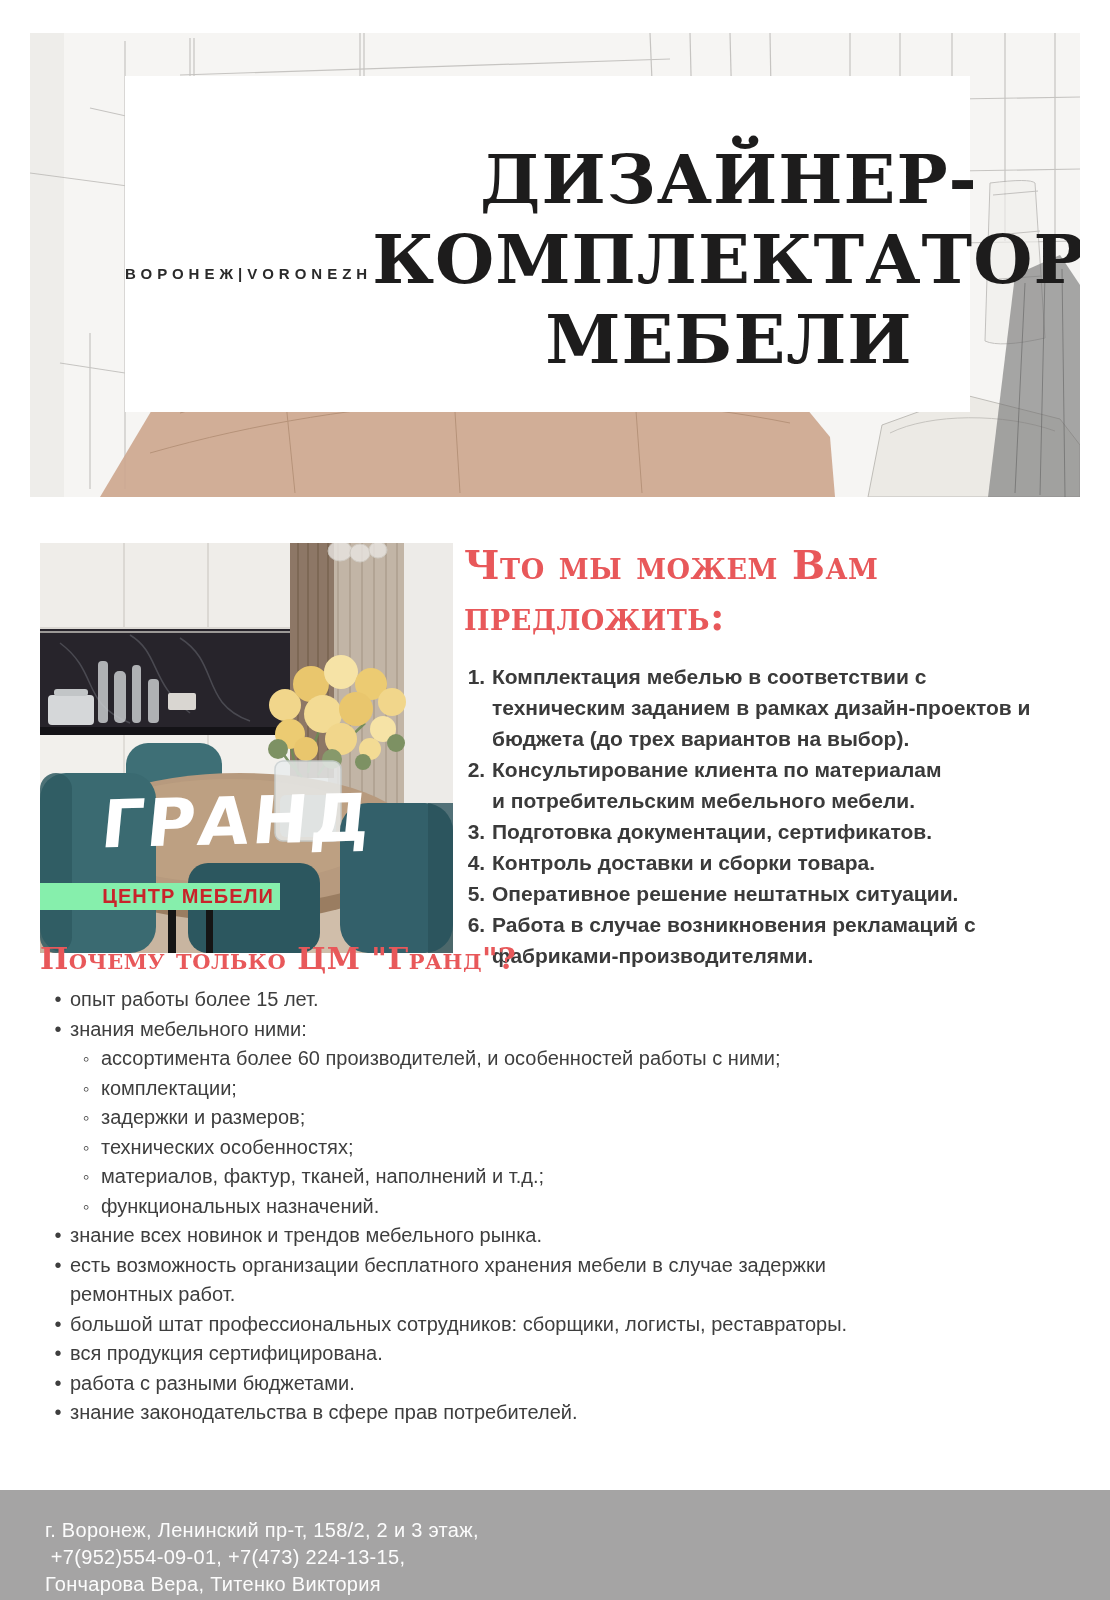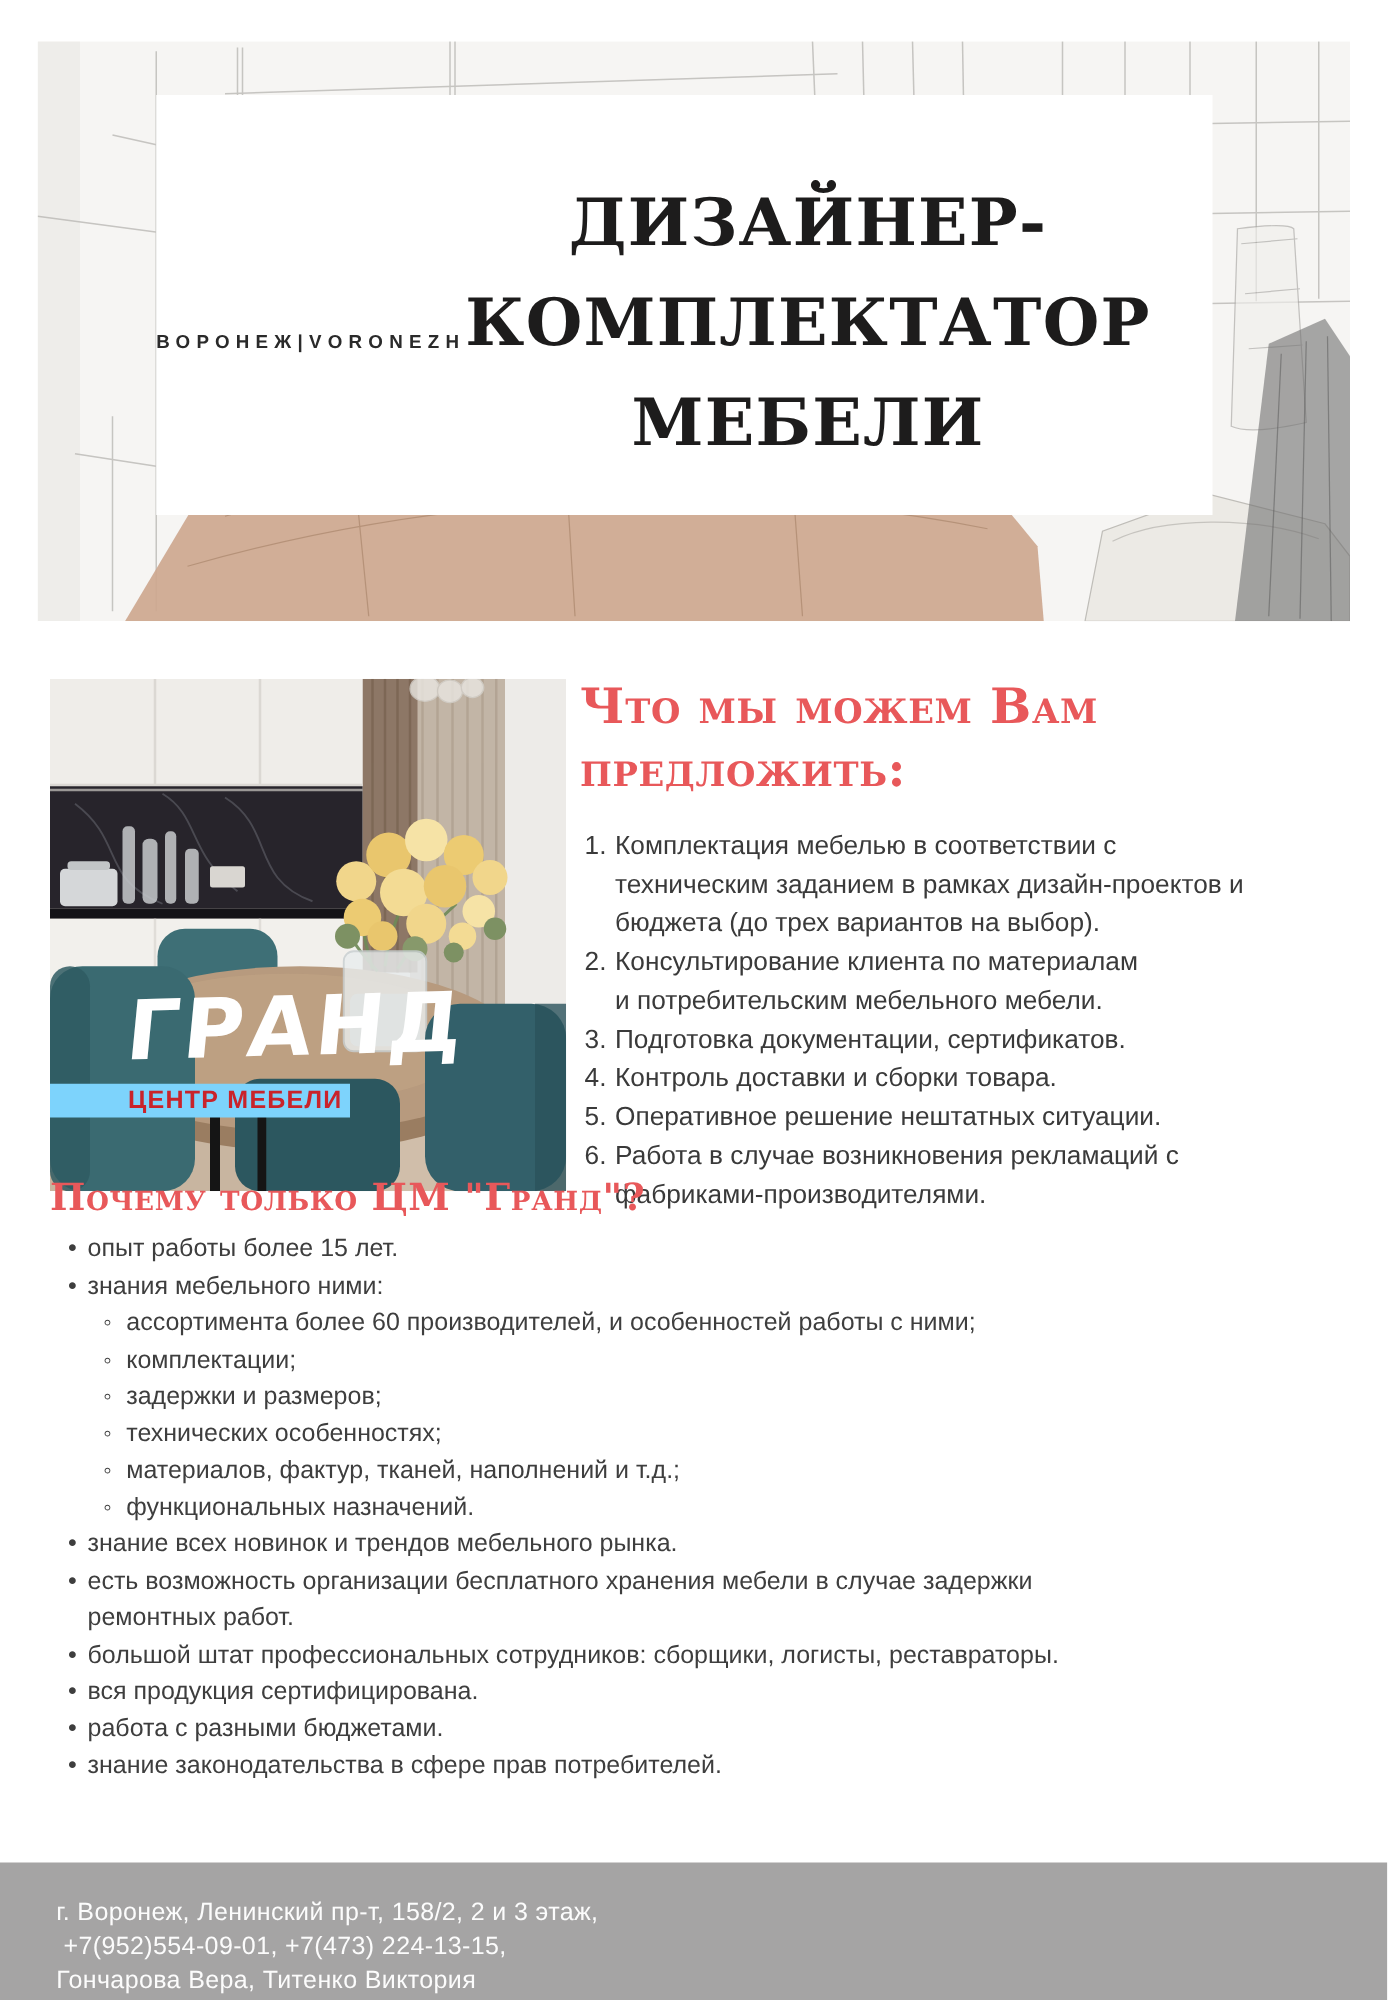--- a/index.html
+++ b/index.html
@@ -6,42 +6,42 @@
   .page{position:relative;width:1110px;height:1600px;background:#ffffff;overflow:hidden;
         font-family:"Liberation Sans","DejaVu Sans",sans-serif;color:var(--body-ink,#3e3e3e);}
 
   
   .header{position:absolute;left:30px;top:33px;width:1050px;height:464px;overflow:hidden;}
   .hdr-art{position:absolute;inset:0;width:100%;height:100%;}
   .title-card{position:absolute;left:95px;top:43px;width:845px;height:336px;background:#ffffff;
               display:flex;flex-direction:row;align-items:center;text-align:center;}
   .location{margin-top:58px;font-size:15px;font-weight:bold;letter-spacing:5px;color:#2a2a2a;}
   .title{margin:30px 0 0 0;font-family:"DejaVu Serif","Liberation Serif",serif;font-weight:bold;
-         color:var(--title-ink,#1d1c1c);font-size:52px;line-height:80px;letter-spacing:1px;}
+         color:var(--title-ink,#1d1c1c);font-size:68px;line-height:80px;letter-spacing:1px;}
   .title span{display:block;}
 
   
   .photo{position:absolute;left:40px;top:543px;width:413px;height:410px;overflow:hidden;}
   .photo svg{position:absolute;inset:0;width:100%;height:100%;}
   .grand-logo{position:absolute;left:62px;top:246px;color:#ffffff;
               font-family:"DejaVu Sans",sans-serif;font-weight:bold;font-size:66px;line-height:1;
               letter-spacing:3px;transform:skewX(-7deg) rotate(-1.5deg);white-space:nowrap;}
-  .grand-bar{position:absolute;left:0;top:324px;width:240px;height:27px;background:#7dd3fc;
+  .grand-bar{position:absolute;left:0;top:340px;width:240px;height:27px;background:#86efac;
              display:flex;align-items:flex-end;justify-content:flex-end;padding-right:6px;box-sizing:border-box;}
   .grand-tagline{color:var(--logo-red,#c9232a);font-weight:bold;font-size:20px;letter-spacing:1px;line-height:27px;}
 
   
   .red-heading{font-family:"DejaVu Serif","Liberation Serif",serif;font-weight:bold;
                color:var(--accent,#e8585a);font-variant:small-caps;letter-spacing:.5px;}
 
   
   .offer{position:absolute;left:464px;top:540px;width:612px;}
   .offer-heading{font-size:39px;line-height:51px;margin:0;}
   .offer-list{margin:19px 0 0 0;padding:0 0 0 27px;font-size:21px;line-height:31px;color:#3a3a3a;}
-  .offer-list li{padding-left:1px;}
+  .offer-list li{padding-left:1px;font-weight:bold;}
   .offer-list li span{display:block;}
 
   
   .why{position:absolute;left:40px;top:941px;width:1040px;}
   .why-heading{font-size:30px;line-height:36px;margin:0 0 8px 0;}
   .why-row{display:flex;align-items:flex-start;font-size:20px;line-height:29.5px;color:#3e3e3e;}
   .why-row .marker{flex:0 0 auto;text-align:center;}
   .why-row.lvl1 .marker{width:18px;margin-left:9px;margin-right:3px;font-size:20px;}
   .why-row.lvl2 .marker{width:18px;margin-left:37px;margin-right:6px;font-size:19px;}
   .why-row .why-text span{display:block;}

